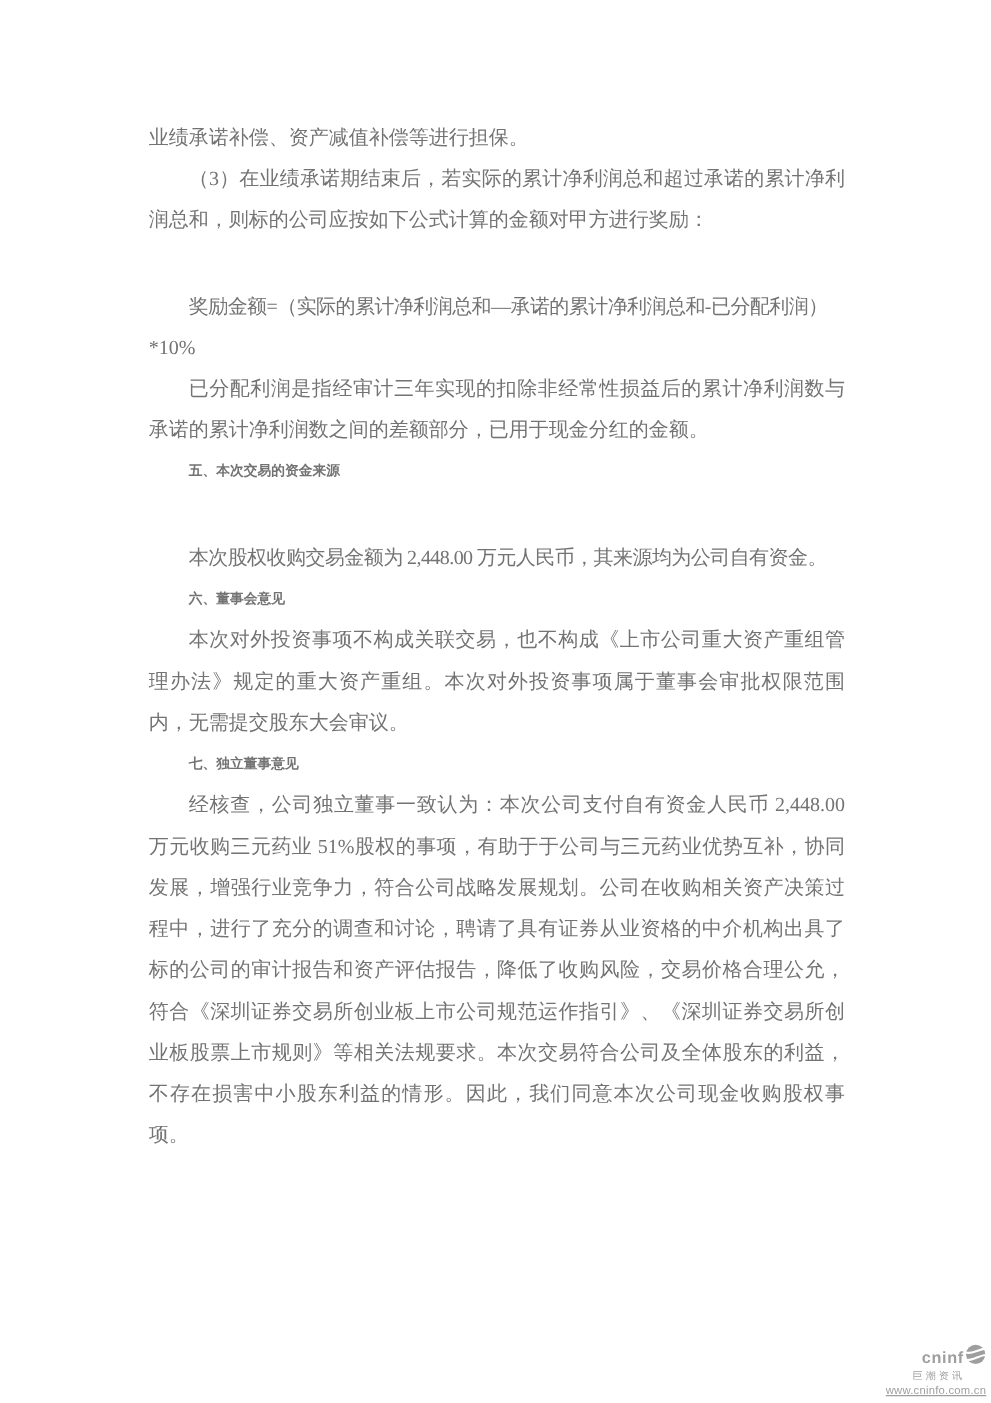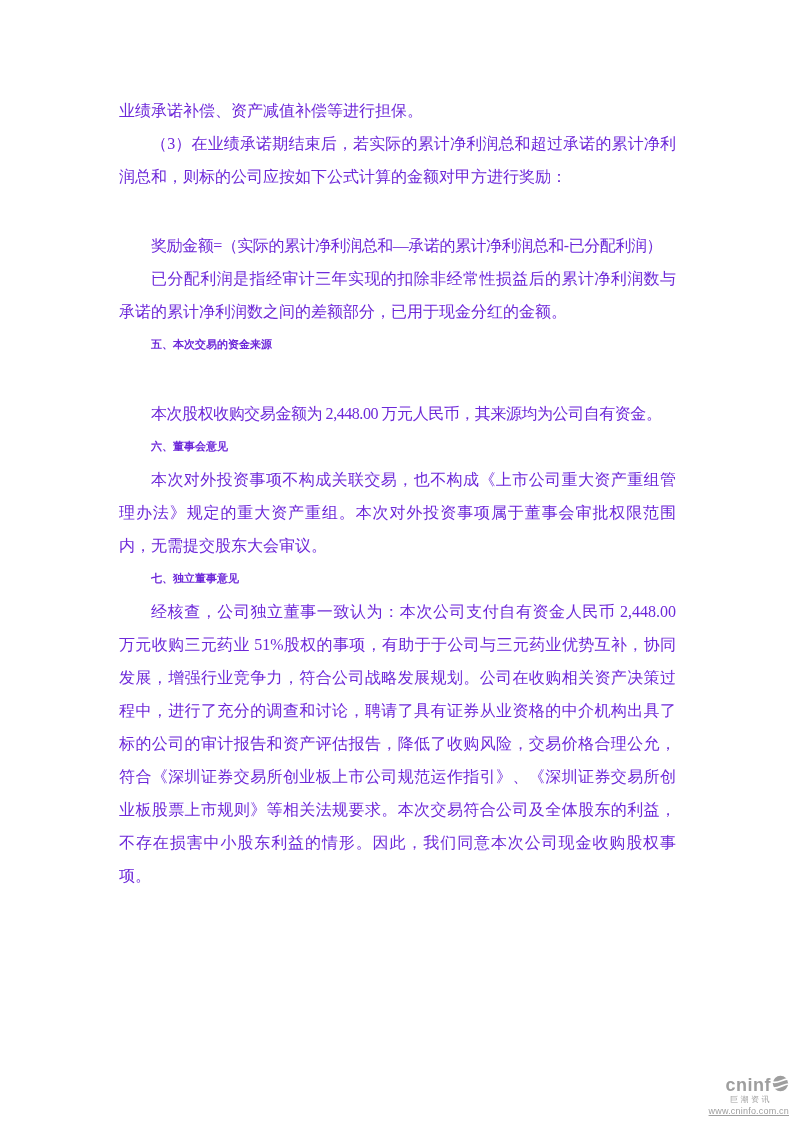--- a/index.html
+++ b/index.html
@@ -47,21 +47,21 @@
     width: 96px;
     color: #9e9e9e;
   }
   .brand-row {
     display: flex;
     justify-content: flex-end;
     align-items: center;
     gap: 1px;
     font-family: "Liberation Sans", "DejaVu Sans", sans-serif;
     font-weight: 700;
-    font-size: 18px;
+    font-size: 13px;
     line-height: 17px;
     letter-spacing: 0.5px;
   }
   .brand-cn {
     font-size: 8px;
     line-height: 10px;
     letter-spacing: 2.5px;
     text-align: right;
     padding-right: 17px;
     font-family: Liberation Serif, serif;
@@ -74,24 +74,25 @@
     letter-spacing: 0.2px;
     text-decoration: underline;
   }
   .logo-icon { display: inline-block; vertical-align: middle; }
 </style>
 </head>
 <body>
 
 <div class="page">
 
-  <div class="doc" style="color: #6d28d9;">
+  <div class="doc" style="color: #737373;">
       <p class="body">业绩承诺补偿、资产减值补偿等进行担保。</p>
       <p class="body indent">（3）在业绩承诺期结束后，若实际的累计净利润总和超过承诺的累计净利润总和，则标的公司应按如下公式计算的金额对甲方进行奖励：</p>
       <p class="body indent nowrap">奖励金额=（实际的累计净利润总和—承诺的累计净利润总和-已分配利润）</p>
+      <p class="body">*10%</p>
       <p class="body indent">已分配利润是指经审计三年实现的扣除非经常性损益后的累计净利润数与承诺的累计净利润数之间的差额部分，已用于现金分红的金额。</p>
       <p class="heading indent">五、本次交易的资金来源</p>
       <p class="body indent nowrap">本次股权收购交易金额为 2,448.00 万元人民币，其来源均为公司自有资金。</p>
       <p class="heading indent">六、董事会意见</p>
       <p class="body indent">本次对外投资事项不构成关联交易，也不构成《上市公司重大资产重组管理办法》规定的重大资产重组。本次对外投资事项属于董事会审批权限范围内，无需提交股东大会审议。</p>
       <p class="heading indent">七、独立董事意见</p>
       <p class="body indent">经核查，公司独立董事一致认为：本次公司支付自有资金人民币 2,448.00 万元收购三元药业 51%股权的事项，有助于于公司与三元药业优势互补，协同发展，增强行业竞争力，符合公司战略发展规划。公司在收购相关资产决策过程中，进行了充分的调查和讨论，聘请了具有证券从业资格的中介机构出具了标的公司的审计报告和资产评估报告，降低了收购风险，交易价格合理公允，符合《深圳证券交易所创业板上市公司规范运作指引》、《深圳证券交易所创业板股票上市规则》等相关法规要求。本次交易符合公司及全体股东的利益，不存在损害中小股东利益的情形。因此，我们同意本次公司现金收购股权事项。</p>
     </div>
 
   <div class="watermark" style="color: rgb(158, 158, 158);">

